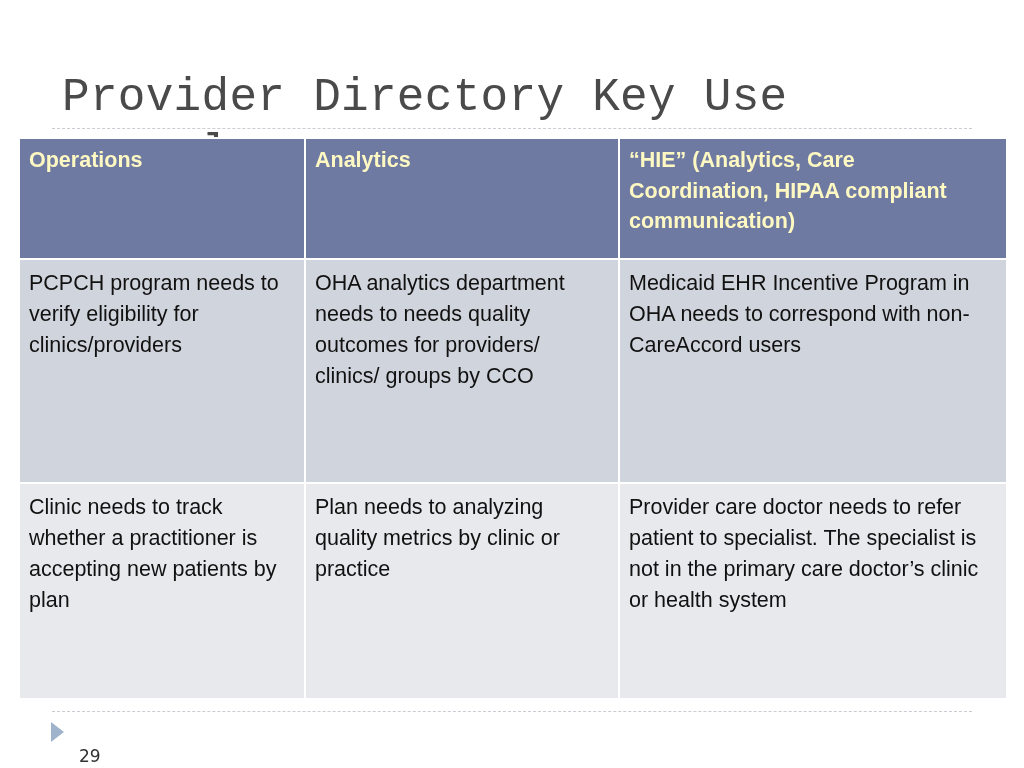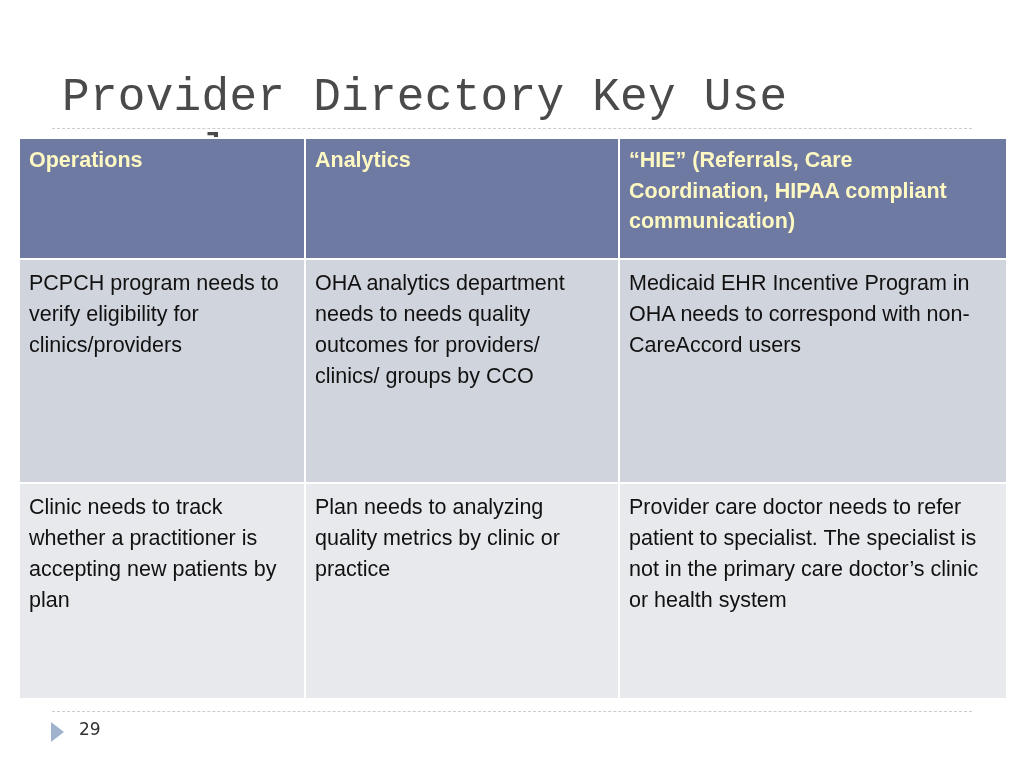--- a/index.html
+++ b/index.html
@@ -37,41 +37,41 @@
   .footer-rule {
     position: absolute; left: 52px; top: 711px; width: 920px; height: 0;
     border-top: 1px dashed #c9ccd3;
   }
   .bullet-icon {
     position: absolute; left: 51px; top: 722px; width: 0; height: 0;
     border-top: 10px solid transparent; border-bottom: 10px solid transparent;
     border-left: 13px solid #9fb4cc;
   }
   .page-number {
-    position: absolute; left: 79px; top: 719px; font-size: 17px; color: #333333;
+    position: absolute; left: 79px; top: 746px; font-size: 17px; color: #333333;
     font-family: "DejaVu Sans", sans-serif;
   }
 </style>
 </head>
 <body>
 
 <div class="slide-title">Provider Directory Key Use examples</div>
 <div class="title-rule"></div>
 
 <table class="table">
   <colgroup>
     <col style="width:286px">
     <col style="width:314px">
     <col style="width:388px">
   </colgroup>
   <thead>
     <tr>
       <th>Operations</th>
       <th>Analytics</th>
-      <th>“HIE” (Referrals, Care Coordination, HIPAA compliant communication)</th>
+      <th>“HIE” (Analytics, Care Coordination, HIPAA compliant communication)</th>
     </tr>
   </thead>
   <tbody>
     <tr class="row-odd row-1">
       <td>PCPCH program needs to verify eligibility for clinics/providers</td>
       <td>OHA analytics department needs to needs quality outcomes for providers/ clinics/ groups by CCO</td>
       <td>Medicaid EHR Incentive Program in OHA needs to correspond with non-CareAccord users</td>
     </tr>
     <tr class="row-even row-2">
       <td>Clinic needs to track whether a practitioner is accepting new patients by plan</td>

